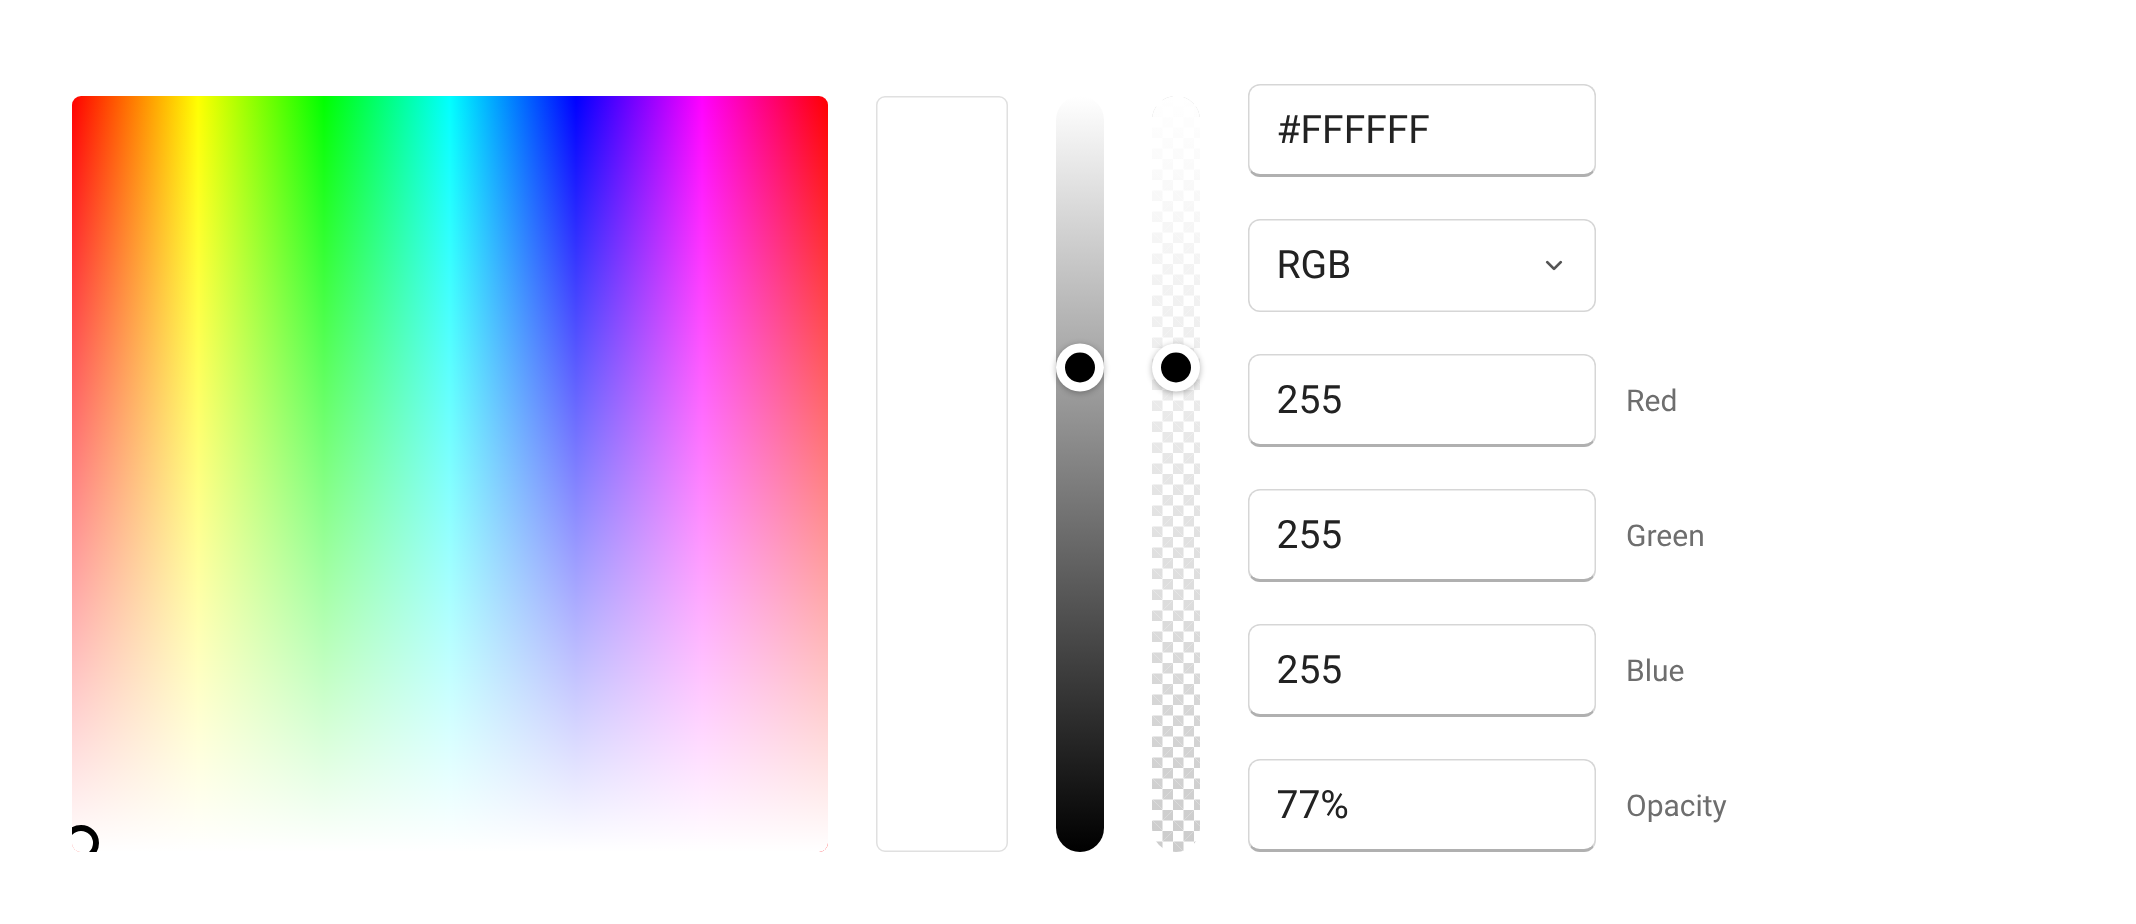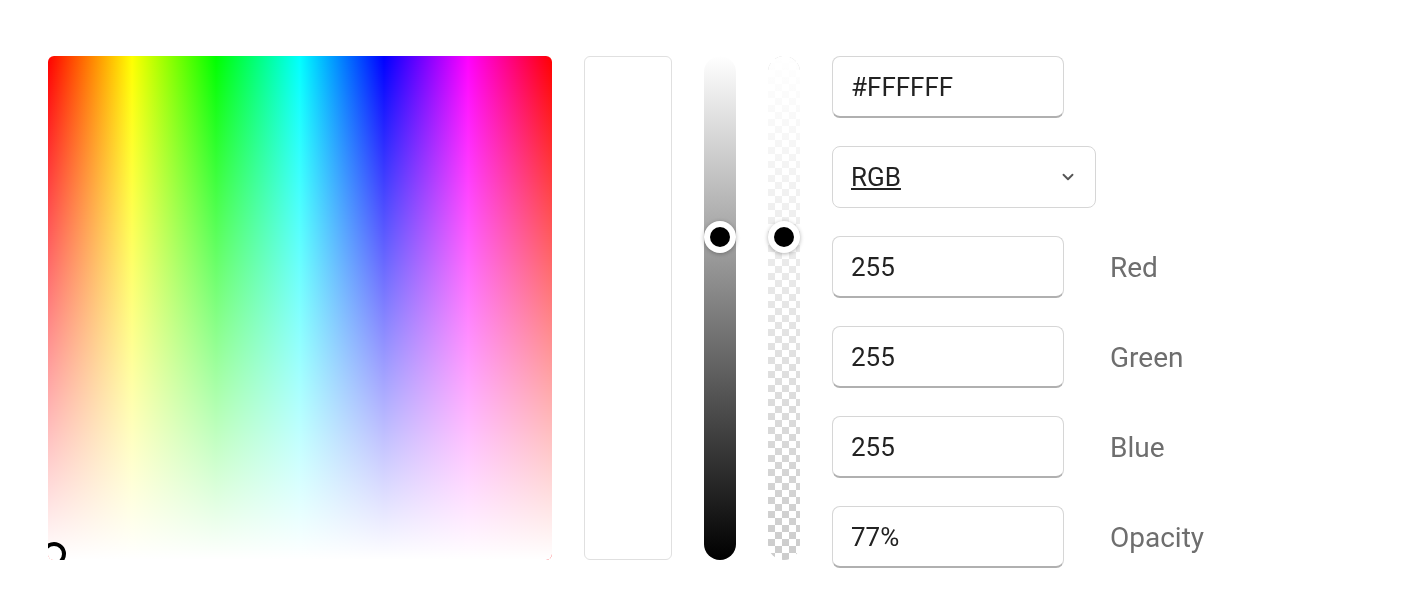--- a/index.html
+++ b/index.html
@@ -10,21 +10,21 @@
     body {
       font-family: -apple-system, BlinkMacSystemFont, "Segoe UI", Roboto, Helvetica, Arial, sans-serif;
       background: #ffffff;
       width: 1424px;
       height: 616px;
       padding: 56px 48px;
     }
     .picker-container {
       display: flex;
       gap: 32px;
-      align-items: flex-start;
+      align-items: flex-end;
     }
     .color-area {
       position: relative;
       width: 504px;
       height: 504px;
       border-radius: 6px;
       overflow: hidden;
       cursor: crosshair;
     }
     .color-area-hue {
@@ -137,42 +137,40 @@
       border-radius: 8px;
       background: #ffffff;
       padding: 0 18px;
       font-size: 26px;
       color: #222;
       display: flex;
       align-items: center;
       outline: none;
     }
     .select-box {
-      width: 264px;
+      width: 232px;
       height: 62px;
       border: 1px solid #d6d6d6;
       border-radius: 8px;
       background: #ffffff;
       padding: 0 18px;
       font-size: 26px;
       color: #222;
       display: flex;
       align-items: center;
       justify-content: space-between;
       cursor: pointer;
-      text-decoration: underline;
     }
     .chevron {
       width: 18px;
       height: 18px;
     }
     .field-label {
-      font-size: 28px;
+      font-size: 20px;
       color: #6e6e6e;
-      margin-left: 26px;
     }
   </style>
 </head>
 <body>
 
 <div class="picker-container">
 
   <div class="color-area">
     <div class="color-area-hue"></div>
     <div class="color-area-white"></div>

